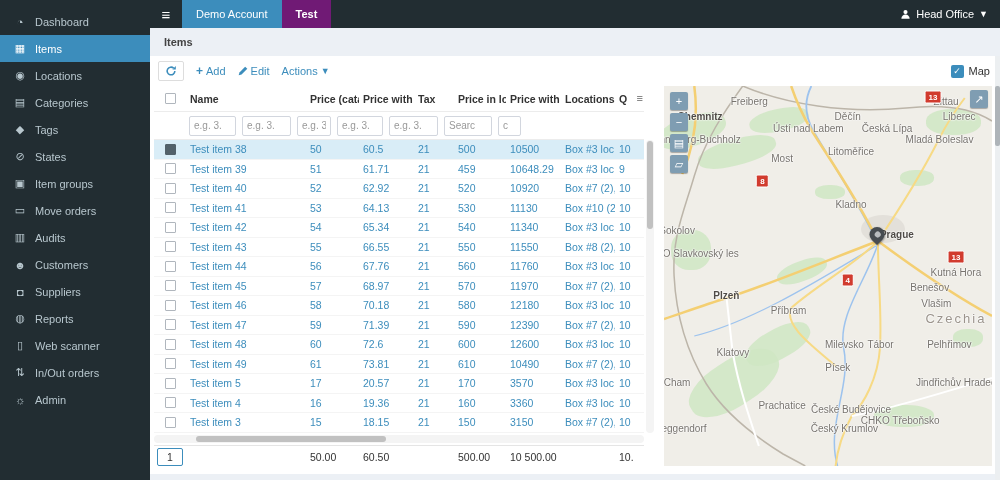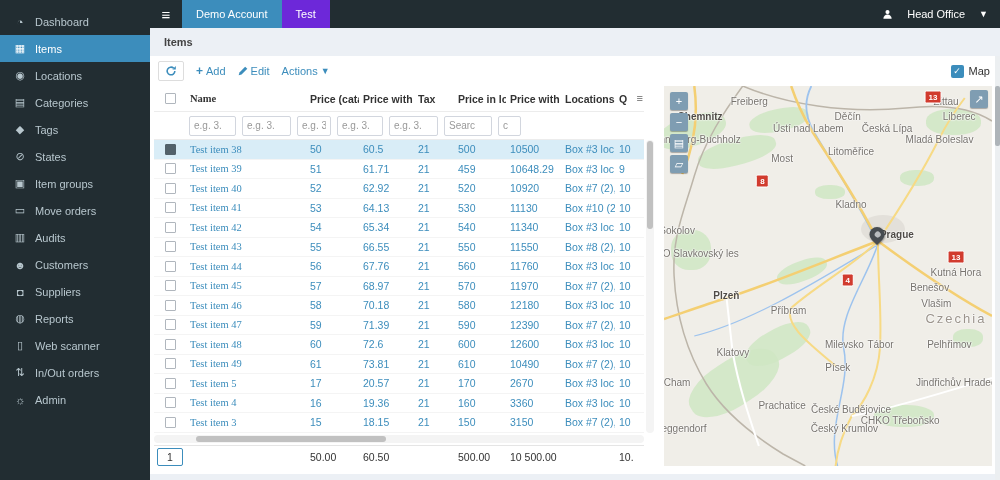--- a/index.html
+++ b/index.html
@@ -13,22 +13,22 @@
   .side-item { height:27px; display:flex; align-items:center; padding:0 10px 0 12px; color:#b8c7ce; font-size:11px; cursor:pointer; }
   .side-item .ico { width:16px; margin-right:7px; font-size:11px; text-align:center; flex:none; }
   .side-item .lbl { white-space:nowrap; overflow:hidden; }
   .side-item.active { background:#3c8dbc; color:#fff; }
 
   
   .topbar { position:absolute; left:150px; top:0; right:0; height:28px; background:#222d32; display:flex; align-items:stretch; z-index:9; }
   .nav-toggle { width:32px; color:#fff; display:flex; align-items:center; justify-content:center; font-size:15px; cursor:pointer; }
   .acct-btn { border:none; color:#fff; font-size:11px; padding:0 14px; cursor:pointer; font-family:inherit; }
   .acct-demo { background:#3c8dbc; }
-  .acct-test { background:#6d28d9; }
-  .top-right { margin-left:auto; display:flex; align-items:center; gap:14px; color:#fff; font-size:11px; padding-right:12px; cursor:pointer; }
+  .acct-test { background:#701a75;font-weight:bold; }
+  .top-right { margin-left:auto; display:flex; align-items:center; gap:5px; color:#fff; font-size:11px; padding-right:12px; cursor:pointer; }
   .top-right svg { width:11px; height:11px; fill:#fff; }
   .caret { font-size:9px; }
 
   
   .crumb { position:absolute; left:150px; top:28px; right:0; height:28px; background:#ecf0f5; display:flex; align-items:center; padding-left:14px; font-size:11px; font-weight:bold; color:#444; }
 
   
   .content { position:absolute; left:150px; top:56px; right:0; bottom:6px; background:#fff; }
   .toolbar { height:30px; display:flex; align-items:center; padding:0 10px 0 8px; gap:12px; }
   .btn-refresh { width:26px; height:20px; border:1px solid #ddd; background:#fff; border-radius:2px; display:flex; align-items:center; justify-content:center; cursor:pointer; }
@@ -46,21 +46,21 @@
   .hcell { font-weight:bold; color:#333; padding:0 4px; white-space:nowrap; overflow:hidden; cursor:pointer; }
   .col-chooser { position:absolute; right:1px; top:6px; font-size:11px; color:#666; cursor:pointer; }
   .frow { height:28px; display:flex; align-items:center; border-bottom:1px solid #ececec; }
   .fcell { padding:0 3px; }
   .frow input { width:100%; height:20px; border:1px solid #d2d6de; padding:0 4px; font-size:10px; color:#333; border-radius:2px; font-family:inherit; }
   .frow input::placeholder { color:#999; }
   .row { display:flex; height:19.5px; align-items:center; border-bottom:1px solid #f4f4f4; cursor:pointer; }
   .row.selected { background:#d9edf7; }
   .cell { padding:0 4px; overflow:hidden; white-space:nowrap; color:#3c8dbc; }
   .c-cb  { width:32px; flex:none; display:flex; justify-content:center; }
-  .c-name{ width:120px; flex:none;font-family:Liberation Serif, serif; }
+  .c-name{ width:120px; flex:none; }
   .c-p1  { width:53px; flex:none; }
   .c-p2  { width:55px; flex:none; }
   .c-tax { width:40px; flex:none; }
   .c-p3  { width:52px; flex:none; }
   .c-p4  { width:55px; flex:none; }
   .c-loc { width:54px; flex:none; }
   .c-qty { width:29px; flex:none; }
   .cb { width:11px; height:11px; border:1px solid #b0b6bd; background:#fff; border-radius:1px; cursor:pointer; }
   .cb.checked { background:#52616a; border-color:#52616a; }
   .vscroll { position:absolute; right:2px; top:54px; width:8px; height:293px; background:#f4f4f4; border-radius:4px; }
@@ -439,21 +439,21 @@
 
               <div class="row">
                 <div class="c-cb">
                   <span class="cb"></span>
                 </div>
                 <div class="cell c-name">Test item 5</div>
                 <div class="cell c-p1">17</div>
                 <div class="cell c-p2">20.57</div>
                 <div class="cell c-tax">21</div>
                 <div class="cell c-p3">170</div>
-                <div class="cell c-p4">2670</div>
+                <div class="cell c-p4">3570</div>
                 <div class="cell c-loc">Box #3 loc</div>
                 <div class="cell c-qty">10</div>
               </div>
 
               <div class="row">
                 <div class="c-cb">
                   <span class="cb"></span>
                 </div>
                 <div class="cell c-name">Test item 4</div>
                 <div class="cell c-p1">16</div>

